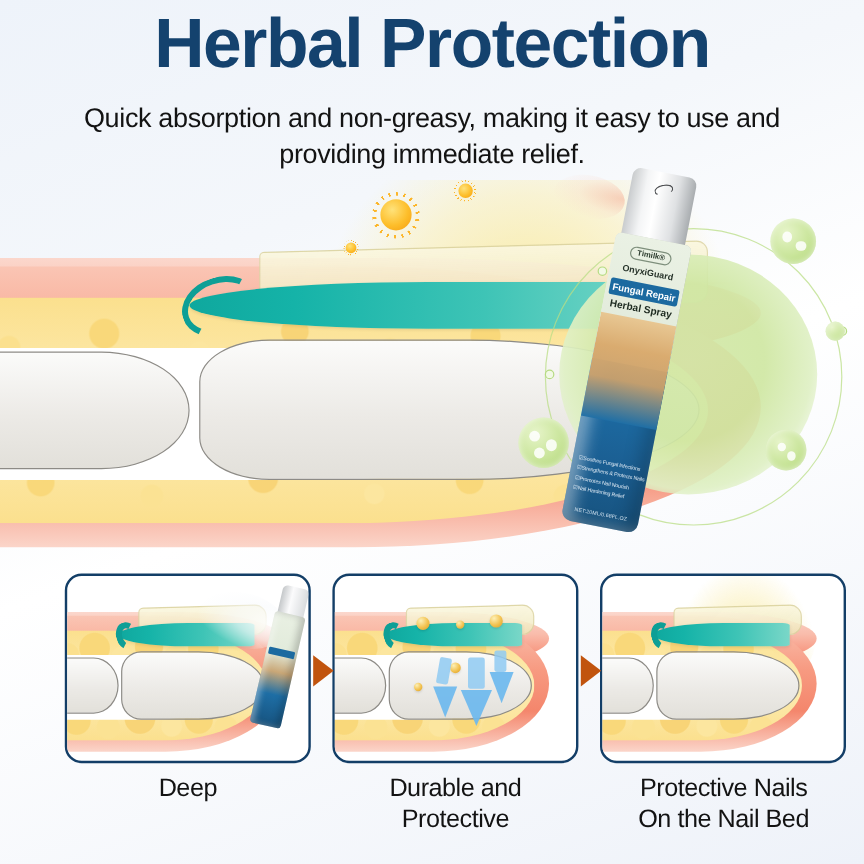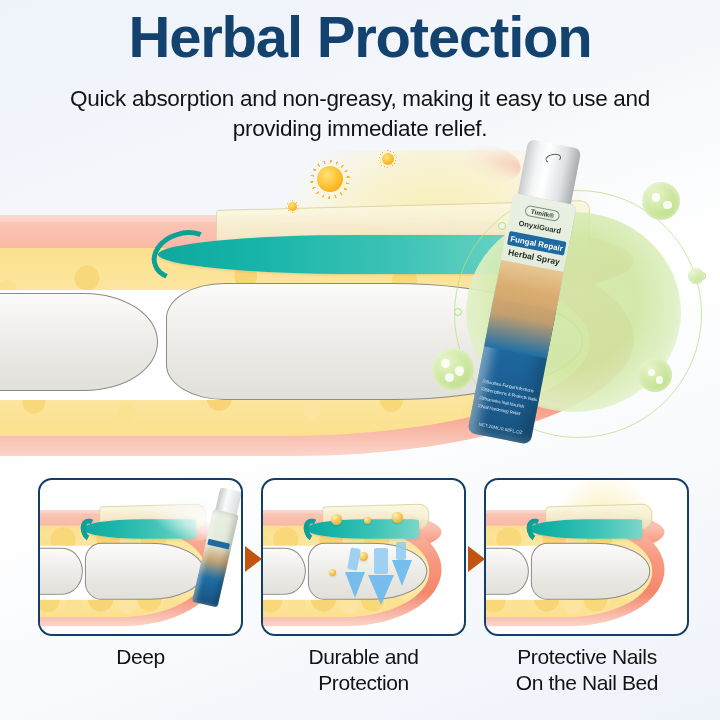--- a/index.html
+++ b/index.html
@@ -191,21 +191,21 @@
     position:absolute; left:0; bottom:8px; width:100%; text-align:center;
     font-size:4.4px; color:#cfe0ee; letter-spacing:.1px;
   }
   .mist {
     position:absolute; left:-46px; top:14px; width:60px; height:36px;
     background:radial-gradient(ellipse at 95% 40%,rgba(245,176,150,.55) 0%,rgba(250,210,192,.22) 45%,rgba(255,255,255,0) 75%);
     border-radius:50%;
   }
 
   
-  .steps { position:absolute; top:478px; left:0; width:625px; height:242px; }
+  .steps { position:absolute; top:478px; left:16px; width:625px; height:242px; }
   .panel {
     position:absolute; top:0; width:205px; height:158px;
     background:#fff; border:2.4px solid #133e67; border-radius:14px; overflow:hidden;
   }
   .p1 { left:38px; } .p2 { left:261px; } .p3 { left:484px; }
   .panel .nailfig { transform:scale(1.02); }
   .caption {
     position:absolute; top:166px; width:205px; text-align:center;
     font-size:21px; color:#131313; line-height:1.26; letter-spacing:-.4px;
   }
@@ -391,20 +391,20 @@
     </div>
 
     <div class="arrow a1"></div>
     <div class="arrow a2"></div>
 
     <div class="caption c1">
       <div>Deep</div>
     </div>
     <div class="caption c2">
       <div>Durable and</div>
-      <div>Protection</div>
+      <div>Protective</div>
     </div>
     <div class="caption c3">
       <div>Protective Nails</div>
       <div>On the Nail Bed</div>
     </div>
   </div>
 </div>
 
 </body></html>

